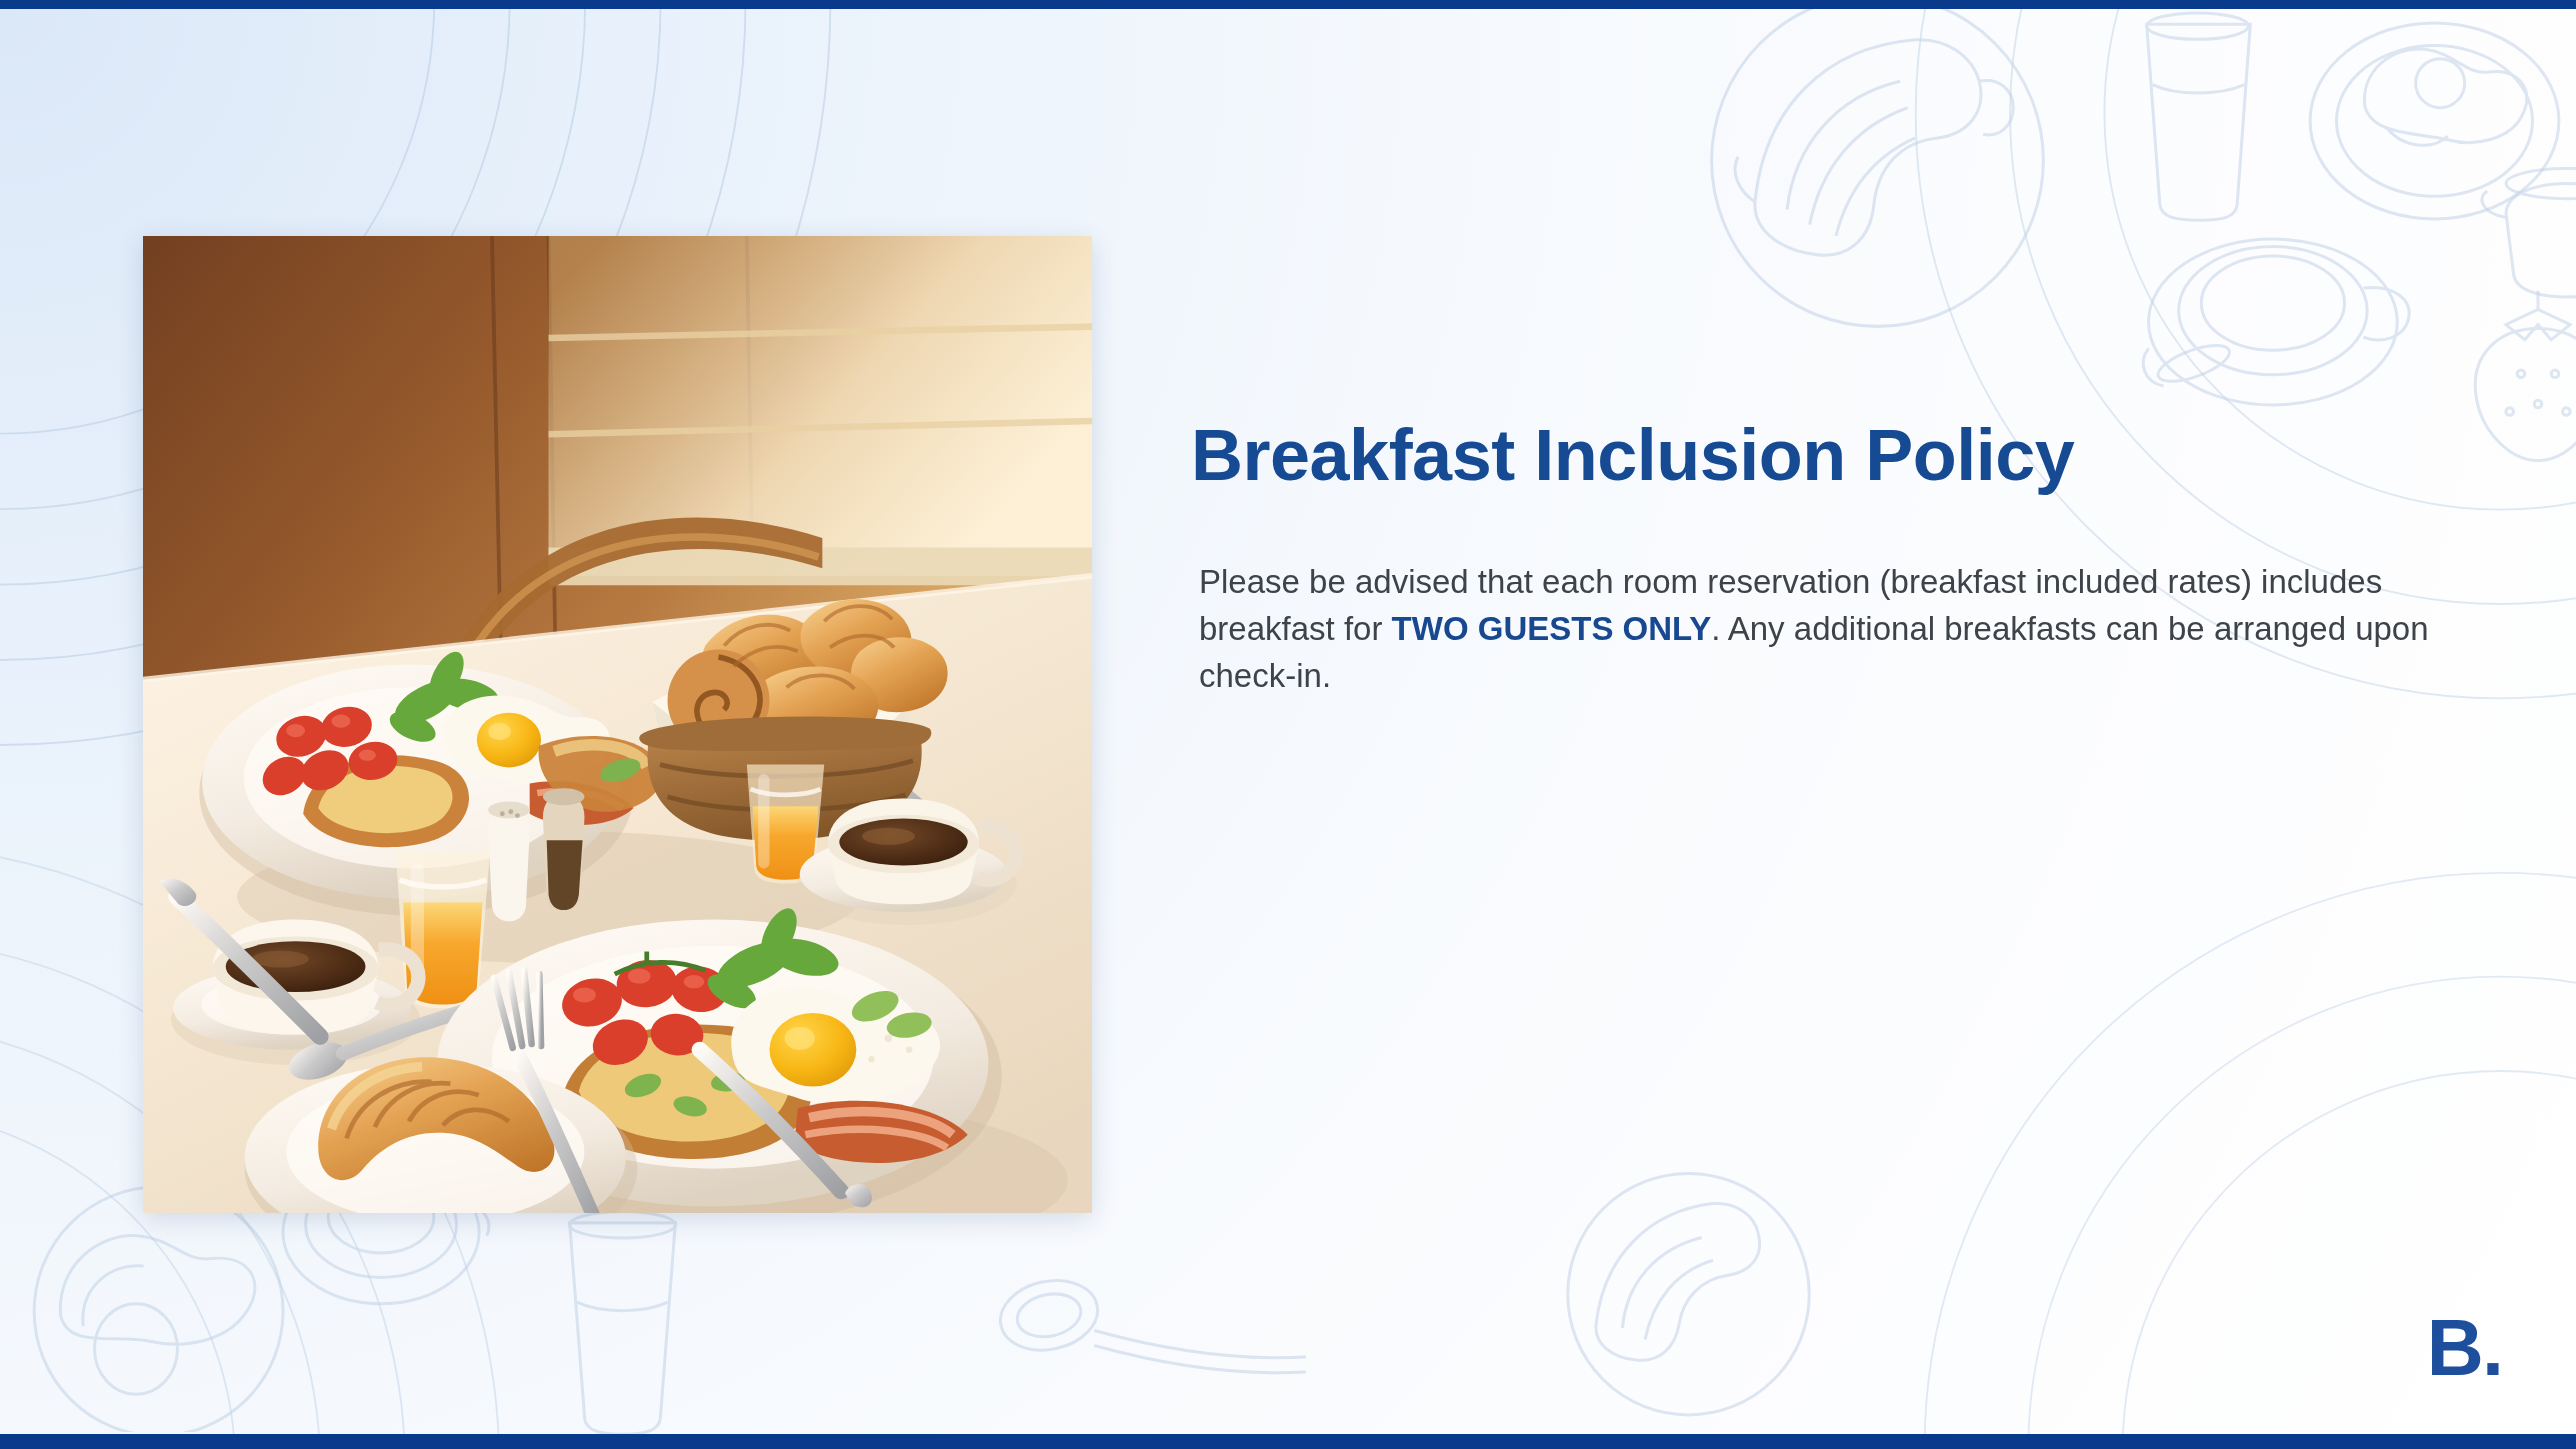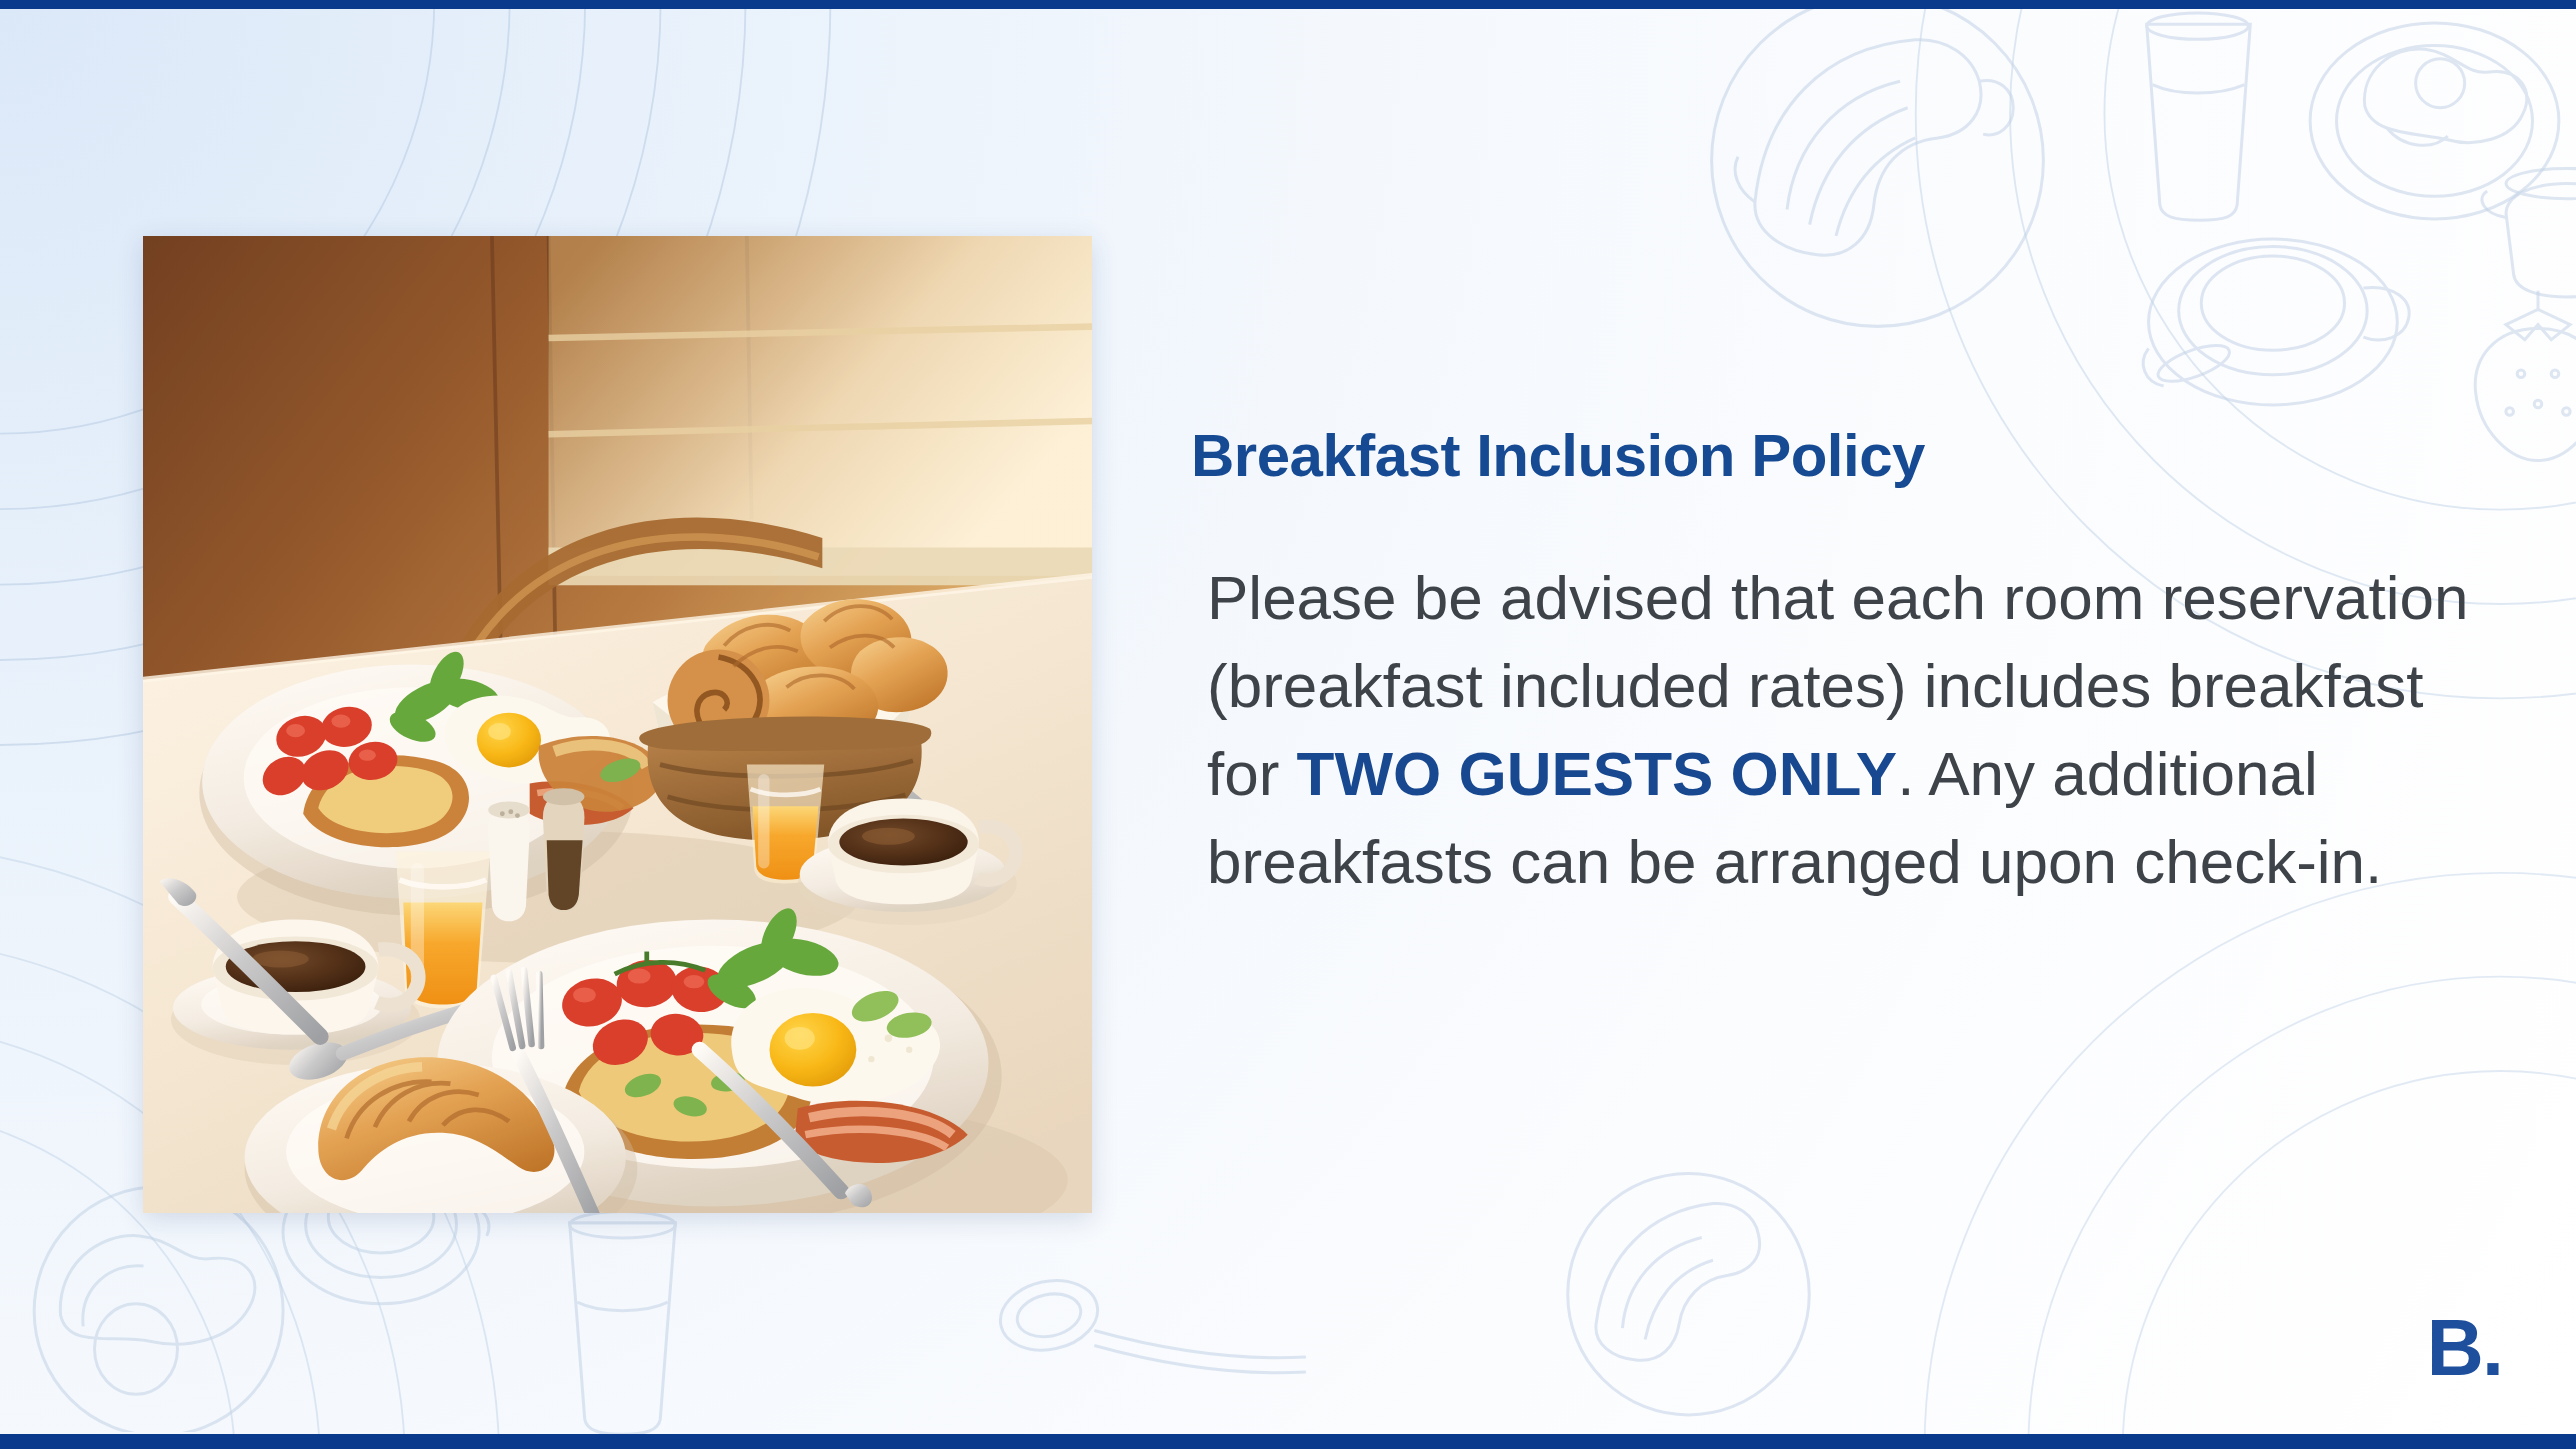--- a/index.html
+++ b/index.html
@@ -65,33 +65,33 @@
 
   
   .content {
     position: absolute;
     left: 1191px;
     top: 406px;
     width: 1312px;
     z-index: 20;
   }
   .headline {
-    font-size: 60px;
+    font-size: 72px;
     font-weight: 700;
     letter-spacing: -0.5px;
     color: #164a93;
     line-height: 1.06;
-    margin: 18px 0 66px 0;
+    margin: 11px 0 66px 0;
   }
   .bodycopy {
-    font-size: 62px;
+    font-size: 33px;
     line-height: 1.42;
     color: #3d4349;
     font-weight: 400;
-    margin: 16px;
+    margin: 8px;
     max-width: 1302px;
   }
   .bodycopy .em {
     font-weight: 700;
     color: #18488f;
   }
 
   
   .brand {
     position: absolute;

